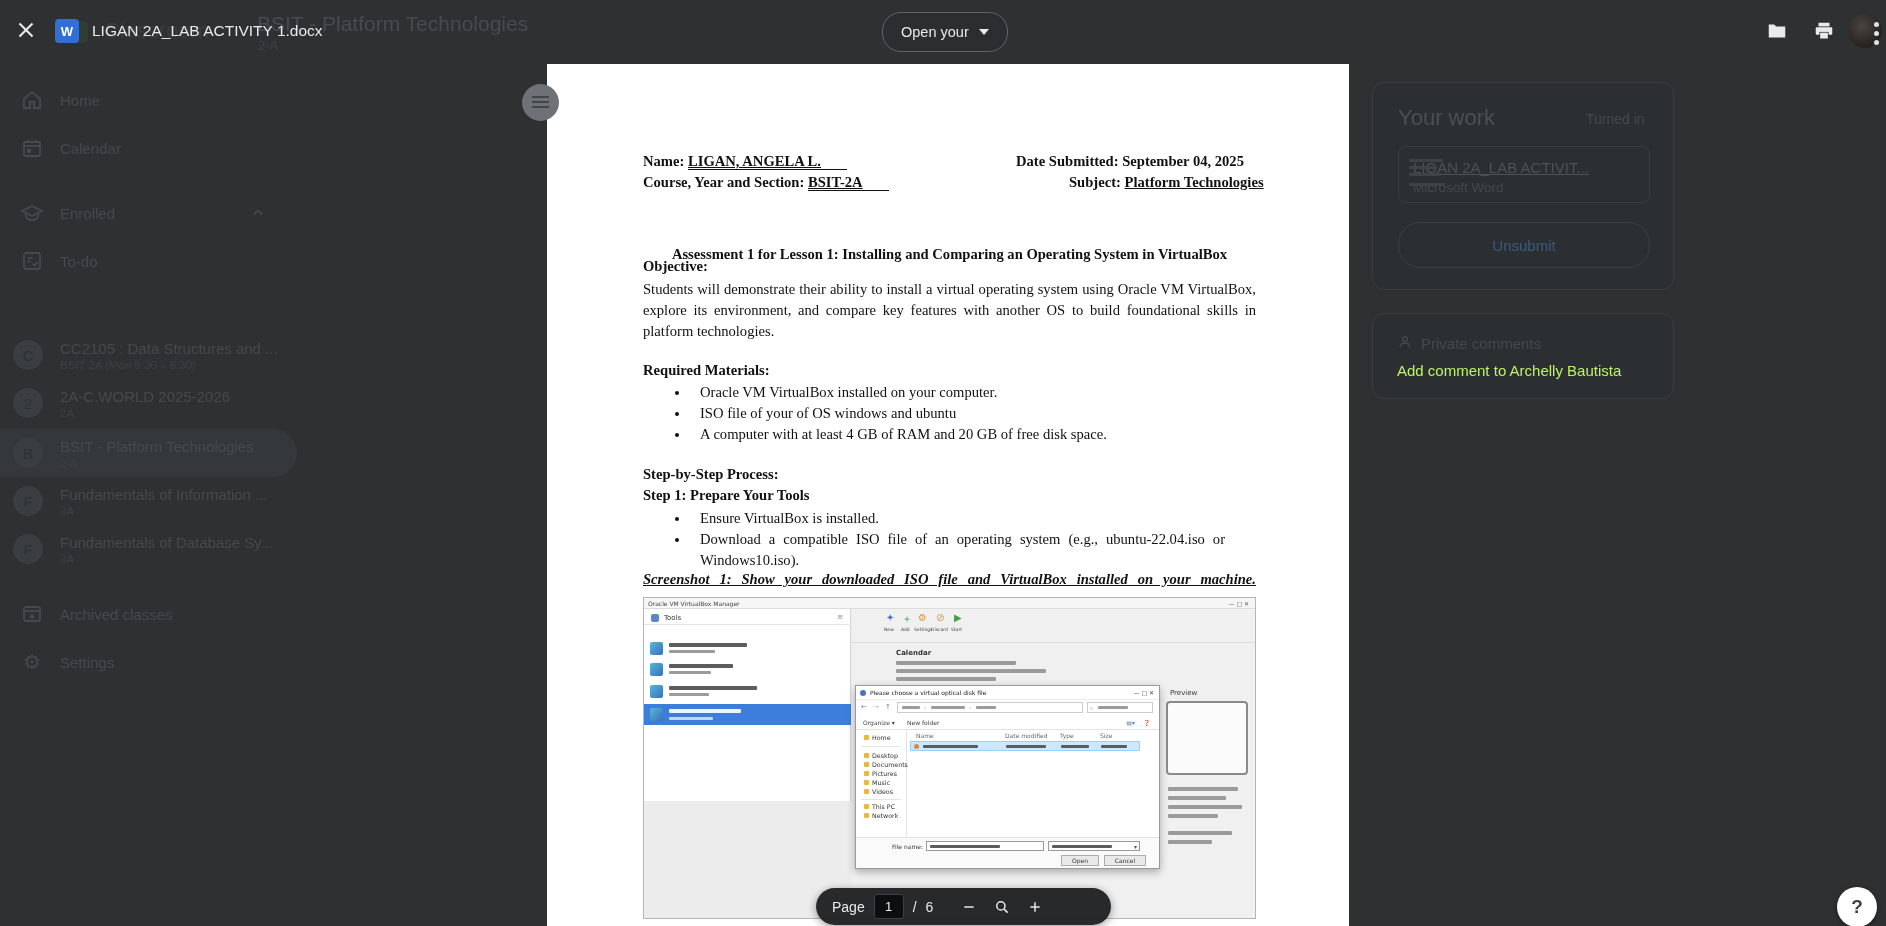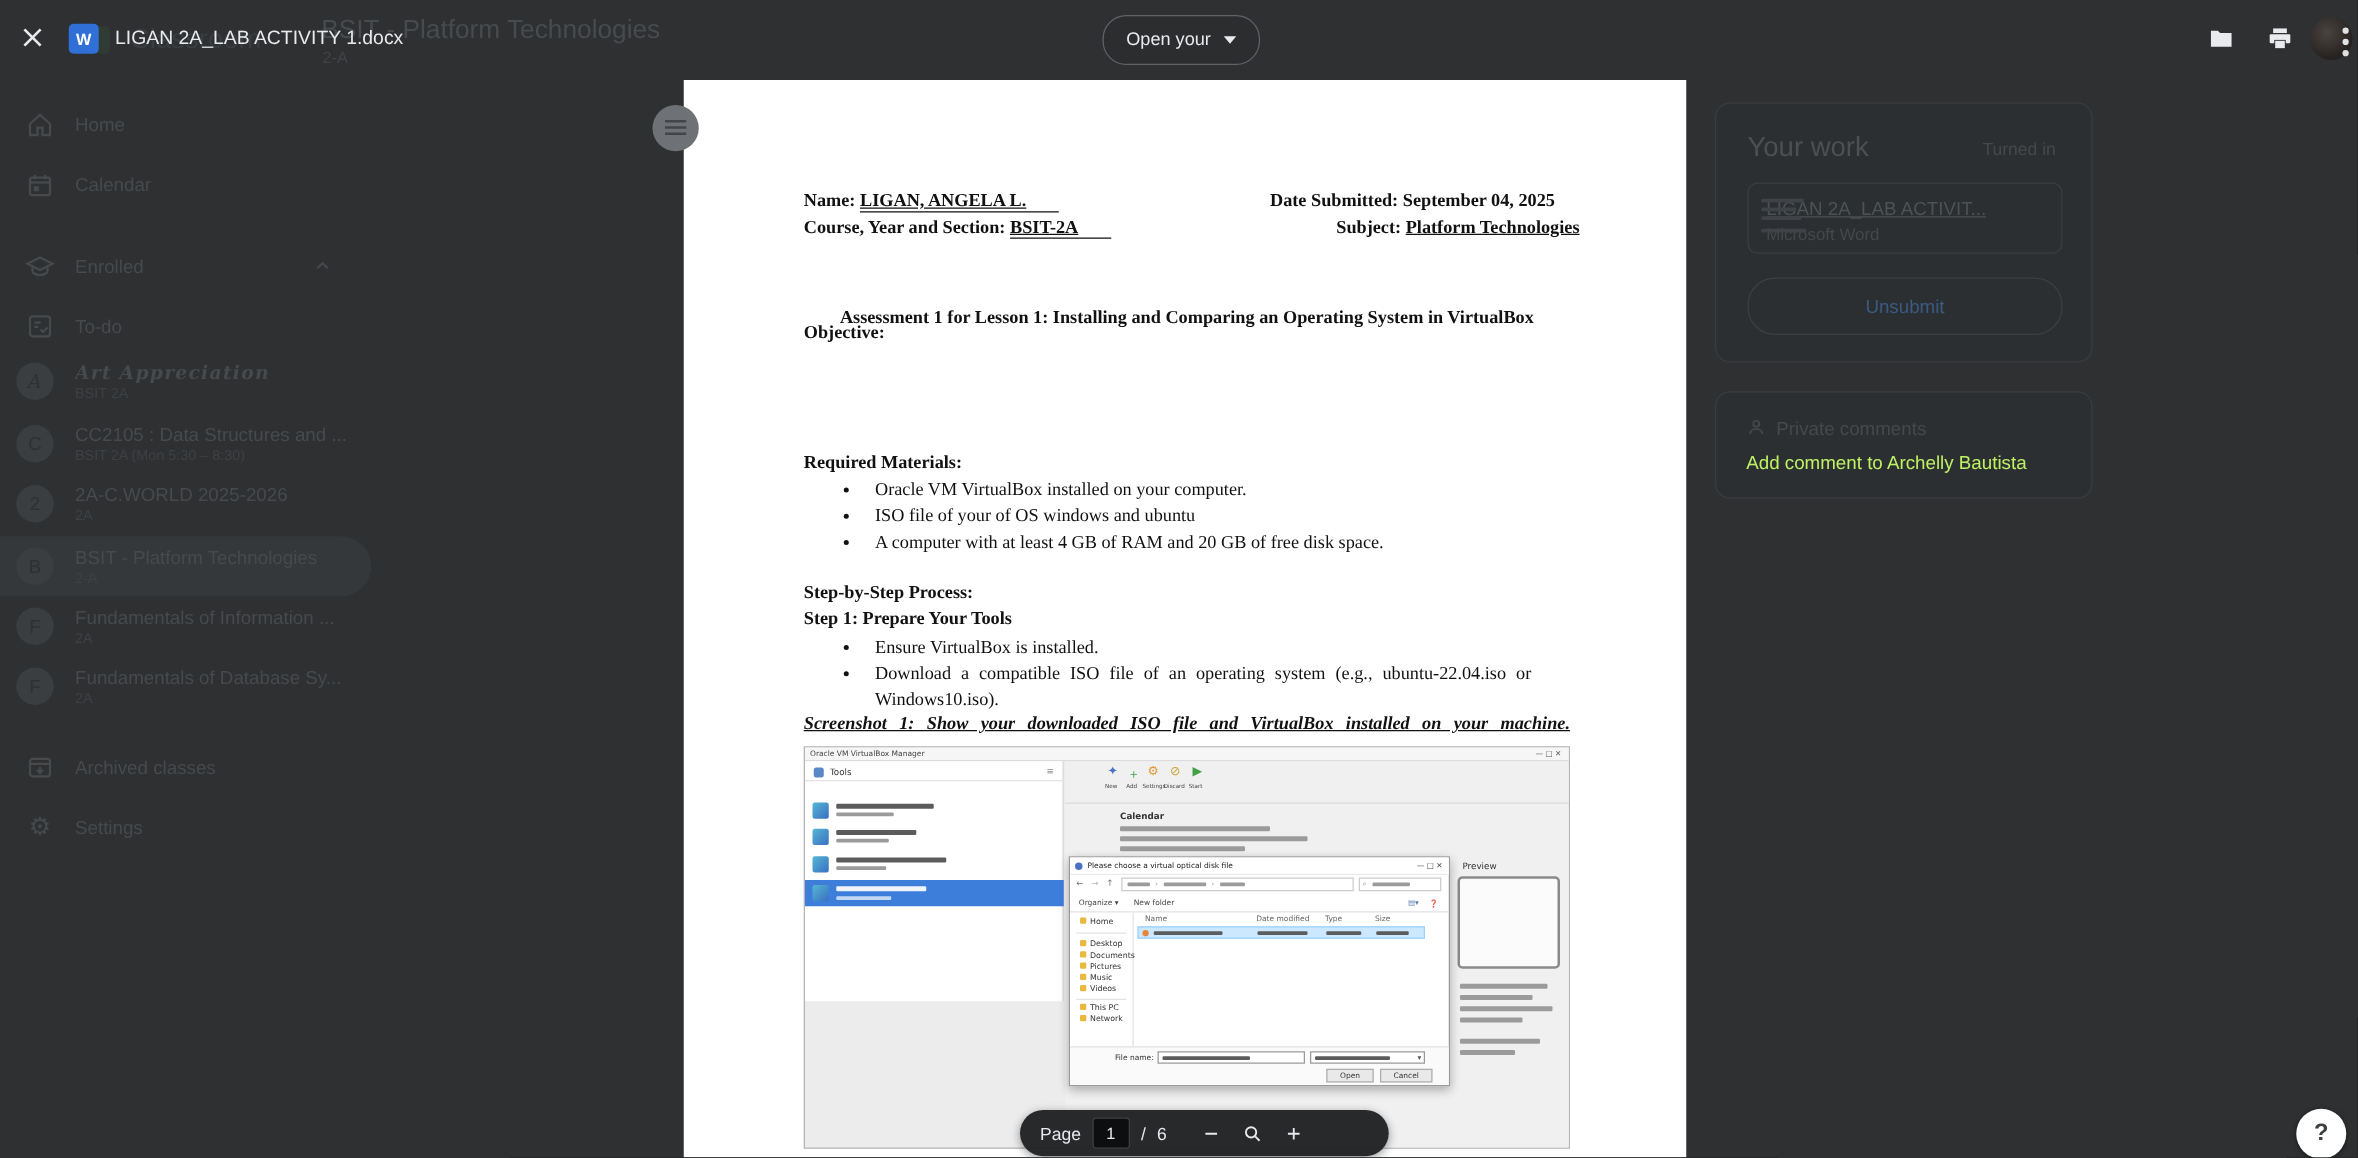--- a/index.html
+++ b/index.html
@@ -132,29 +132,20 @@
   <div class="sb-row" style="top:239px;">
     <svg class="sb-icon" viewBox="0 0 24 24" fill="none" stroke="currentColor" stroke-width="1.8">
         <rect x="4" y="4" width="16" height="16" rx="2"></rect>
         <line x1="7.5" y1="9" x2="12.5" y2="9"></line>
         <line x1="7.5" y1="12.5" x2="10.5" y2="12.5"></line>
         <polyline points="12.5,14.5 14.5,16.5 18,13"></polyline>
       </svg>
     <span class="sb-label">To-do</span>
   </div>
 
-  <div class="cls-row script" style="top:281px;">
-    <div class="cls-avatar">
-        <span>A</span>
-      </div>
-    <div class="cls-text">
-        <div class="cls-title">Art Appreciation</div>
-      <div class="cls-sub">BSIT 2A</div>
-      </div>
-  </div>
   <div class="cls-row" style="top:331px;">
     <div class="cls-avatar">
         <span>C</span>
       </div>
     <div class="cls-text">
         <div class="cls-title">CC2105 : Data Structures and ...</div>
       <div class="cls-sub">BSIT 2A (Mon 5:30 – 8:30)</div>
       </div>
   </div>
   <div class="cls-row" style="top:379px;">
@@ -216,20 +207,21 @@
     </div>
     <div class="dline" style="left:96px;top:110px;">
       <span>Course, Year and Section:</span>
       <span class="uline utrail">BSIT-2A</span>
       <span class="abs" style="left:426px;"><span>Subject:</span> <span class="uline">Platform Technologies</span></span>
     </div>
 
     <div class="dline" style="left:96px;top:153px;width:613px;text-align:center;margin-top:29px;">Assessment 1 for Lesson 1: Installing and Comparing an Operating System in VirtualBox</div>
 
     <div class="dline" style="left:96px;top:194px;">Objective:</div>
+    <div class="dpara" style="left:96px;top:215px;width:613px;">Students will demonstrate their ability to install a virtual operating system using Oracle VM VirtualBox, explore its environment, and compare key features with another OS to build foundational skills in platform technologies.</div>
 
     <div class="dline" style="left:96px;top:298px;">Required Materials:</div>
     <ul class="dbullets" style="left:125px;top:318px;width:545px;">
       <li>Oracle VM VirtualBox installed on your computer.</li>
       <li>ISO file of your of OS windows and ubuntu</li>
       <li>A computer with at least 4 GB of RAM and 20 GB of free disk space.</li>
     </ul>
 
     <div class="dline" style="left:96px;top:402px;">Step-by-Step Process:</div>
     <div class="dline" style="left:96px;top:423px;">Step 1: Prepare Your Tools</div>

